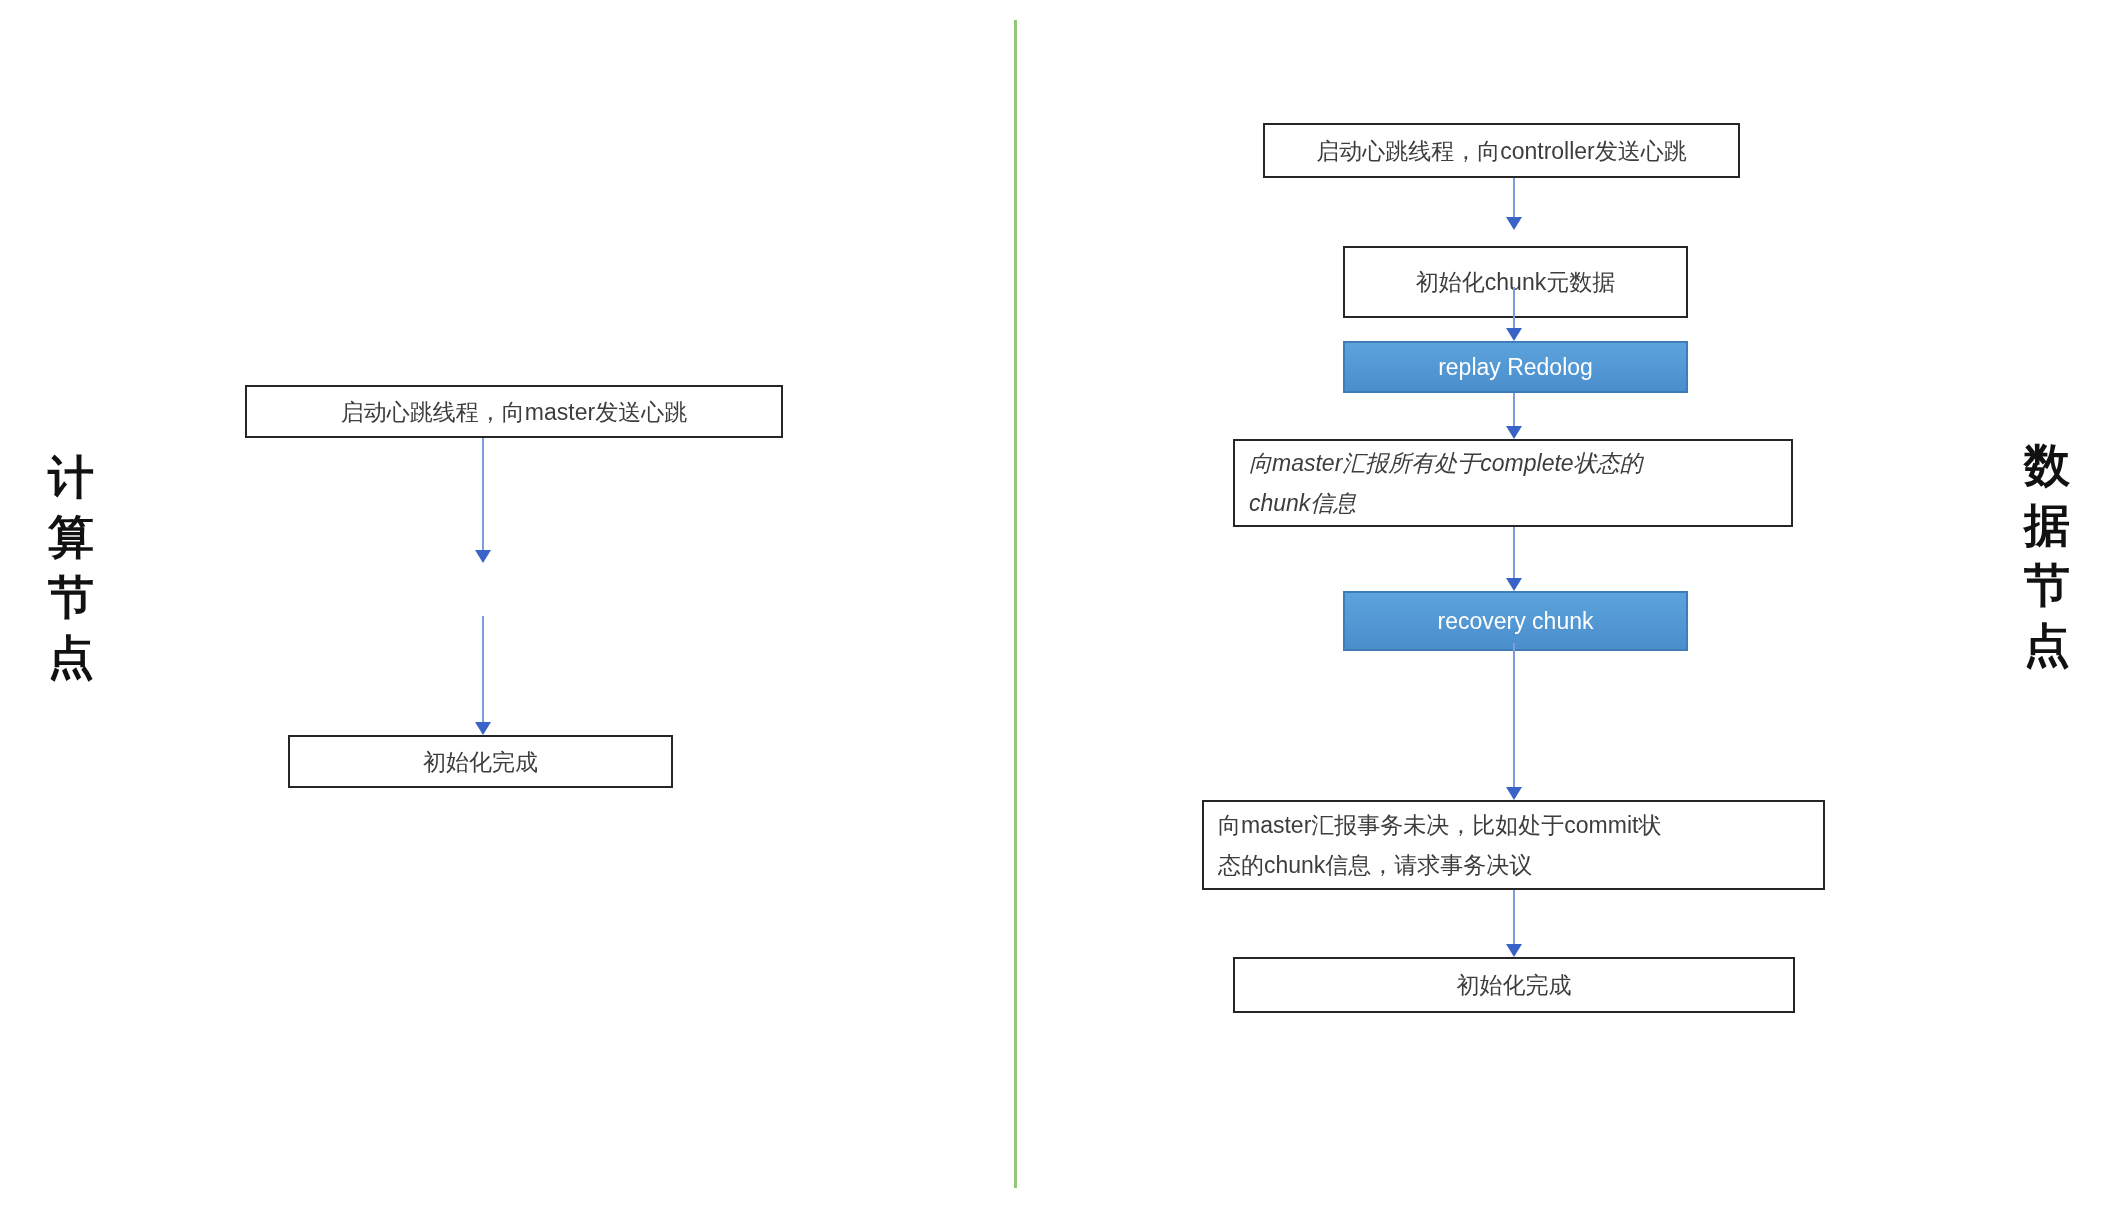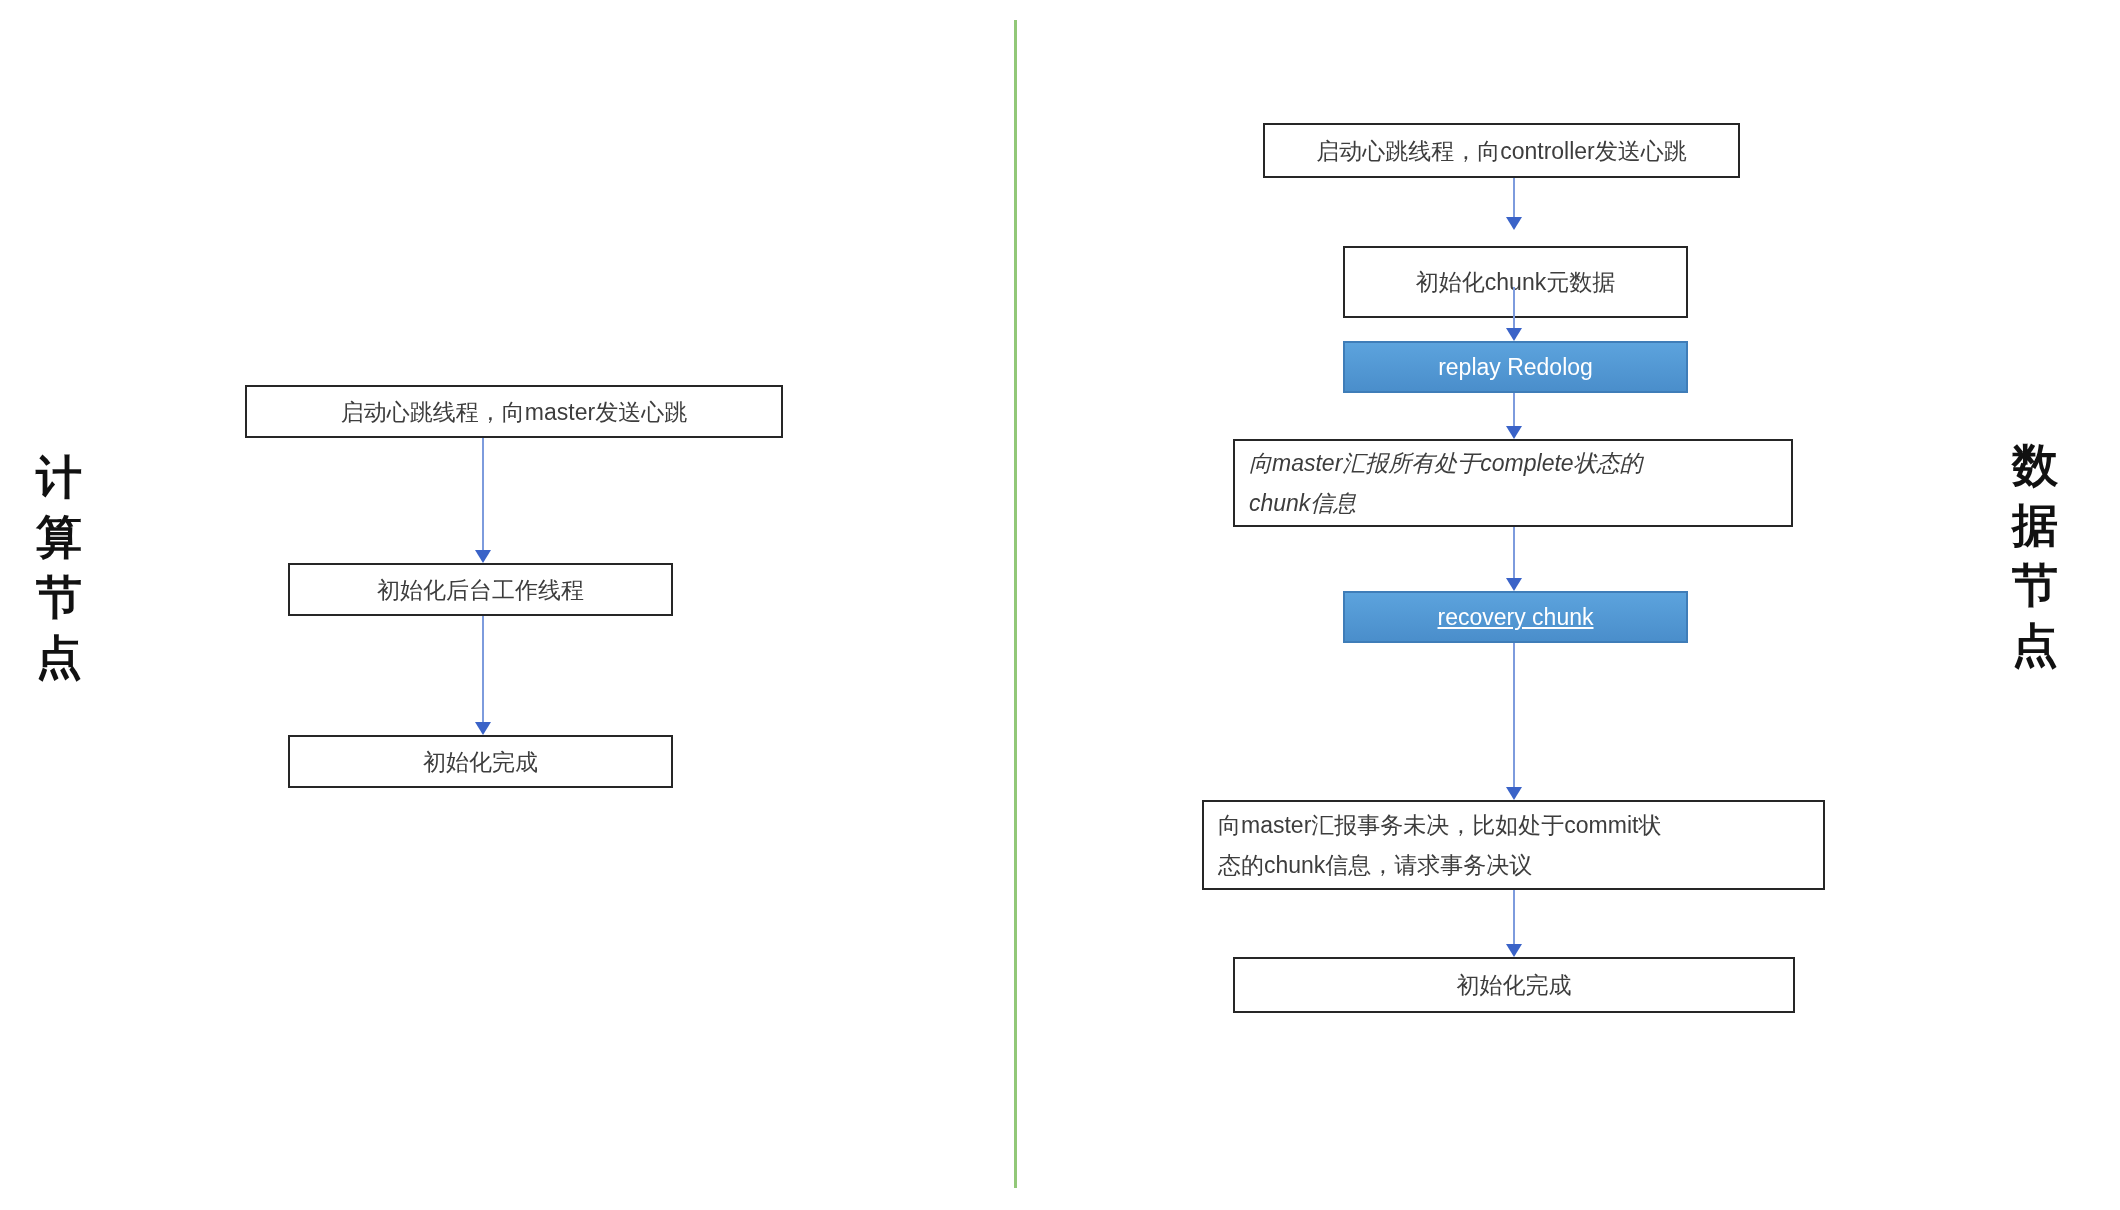--- a/index.html
+++ b/index.html
@@ -7,21 +7,21 @@
     width:2120px;height:1210px;background:#ffffff;position:relative;overflow:hidden;
     font-family:"Liberation Sans", sans-serif;
   }
   .canvas{position:absolute;inset:0;}
 
   
   .side-label{
     position:absolute;width:58px;
     font-family:"Liberation Serif", serif;
     font-weight:bold;font-size:46px;line-height:60px;
-    color:#111;text-align:left;word-break:break-all;
+    color:#111;text-align:right;word-break:break-all;
   }
   .side-label.left{left:36px;top:448px;}
   .side-label.right{left:2012px;top:436px;}
 
   
   .divider{
     position:absolute;left:1014px;top:20px;width:3px;height:1168px;
     background:#92c878;
   }
 
@@ -40,21 +40,21 @@
 
   
   .n-l1{left:245px;top:385px;width:538px;height:53px;}
   .n-l2{left:288px;top:563px;width:385px;height:53px;}
   .n-l3{left:288px;top:735px;width:385px;height:53px;}
 
   .n-r1{left:1263px;top:123px;width:477px;height:55px;}
   .n-r2{left:1343px;top:230px;width:345px;height:72px;margin-top:16px;}
   .n-r3{left:1343px;top:341px;width:345px;height:52px;text-align:center;}
   .n-r4{left:1233px;top:439px;width:560px;height:88px;font-style:italic;}
-  .n-r5{left:1343px;top:591px;width:345px;height:52px;text-decoration:underline;}
+  .n-r5{left:1343px;top:591px;width:345px;height:60px;}
   .n-r6{left:1202px;top:800px;width:623px;height:90px;}
   .n-r7{left:1233px;top:957px;width:562px;height:56px;}
 
   
   .arrow{position:absolute;width:16px;}
   .arrow .shaft{
     position:absolute;left:7px;top:0;width:2px;height:calc(100% - 13px);
     background:#7d9bdd;
   }
   .arrow .head{
@@ -80,21 +80,20 @@
 
   <div class="divider"></div>
 
   <div class="side-label right">数据节点</div>
 
   <div class="node n-l1">启动心跳线程，向master发送心跳</div>
   <div class="arrow a-l1">
     <div class="shaft"></div>
     <div class="head"></div>
   </div>
-  <div class="node n-l2">初始化后台工作线程</div>
   <div class="arrow a-l2">
     <div class="shaft"></div>
     <div class="head"></div>
   </div>
   <div class="node n-l3">初始化完成</div>
 
   <div class="node n-r1">启动心跳线程，向controller发送心跳</div>
   <div class="arrow a-r1">
     <div class="shaft"></div>
     <div class="head"></div>

